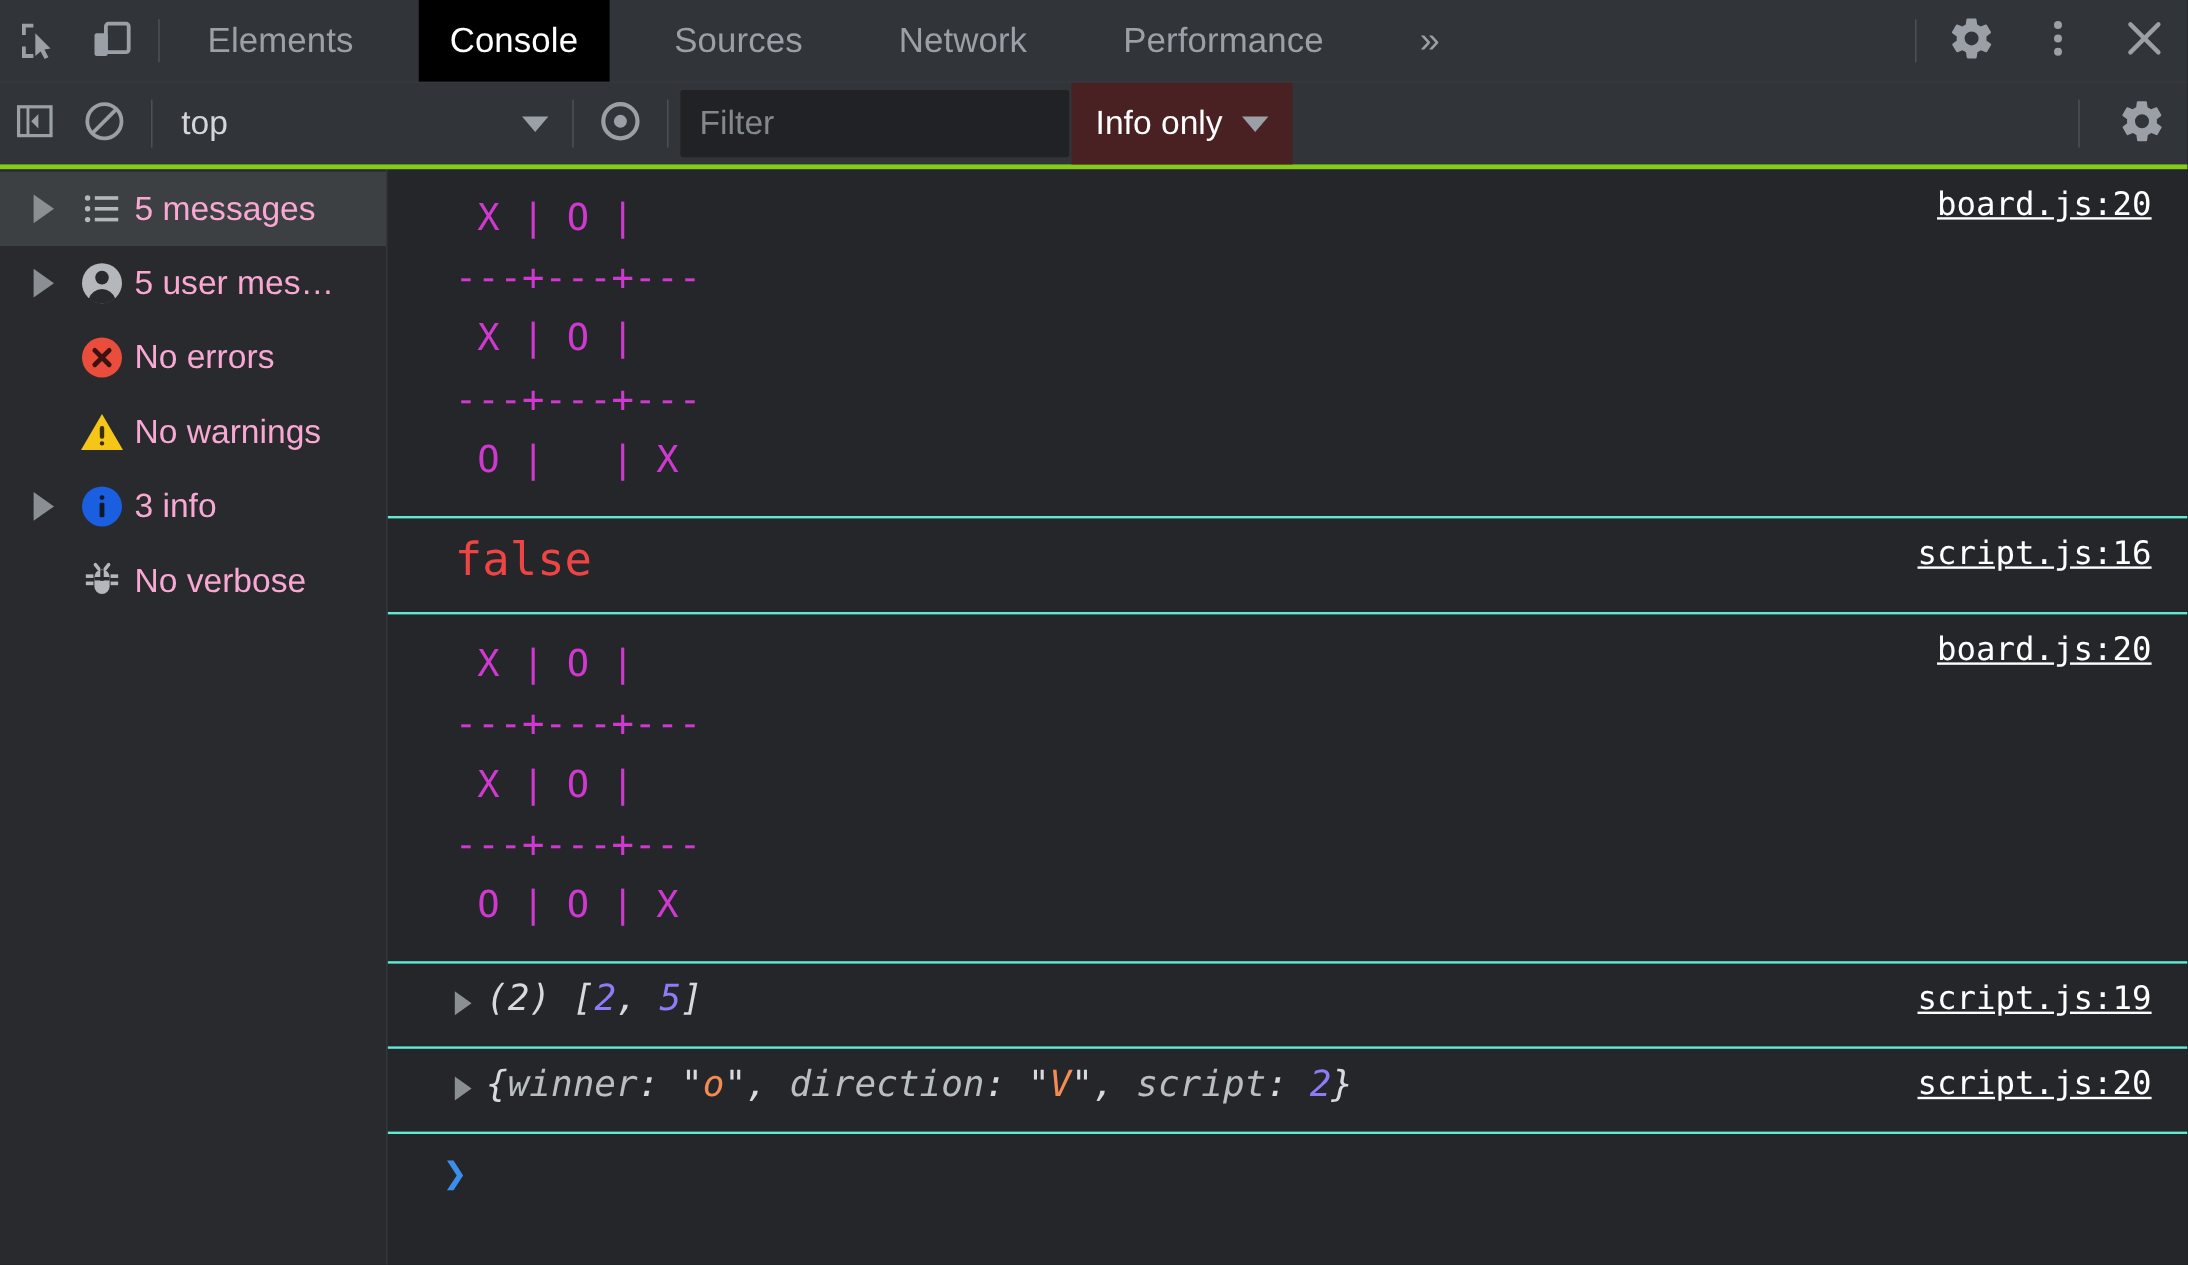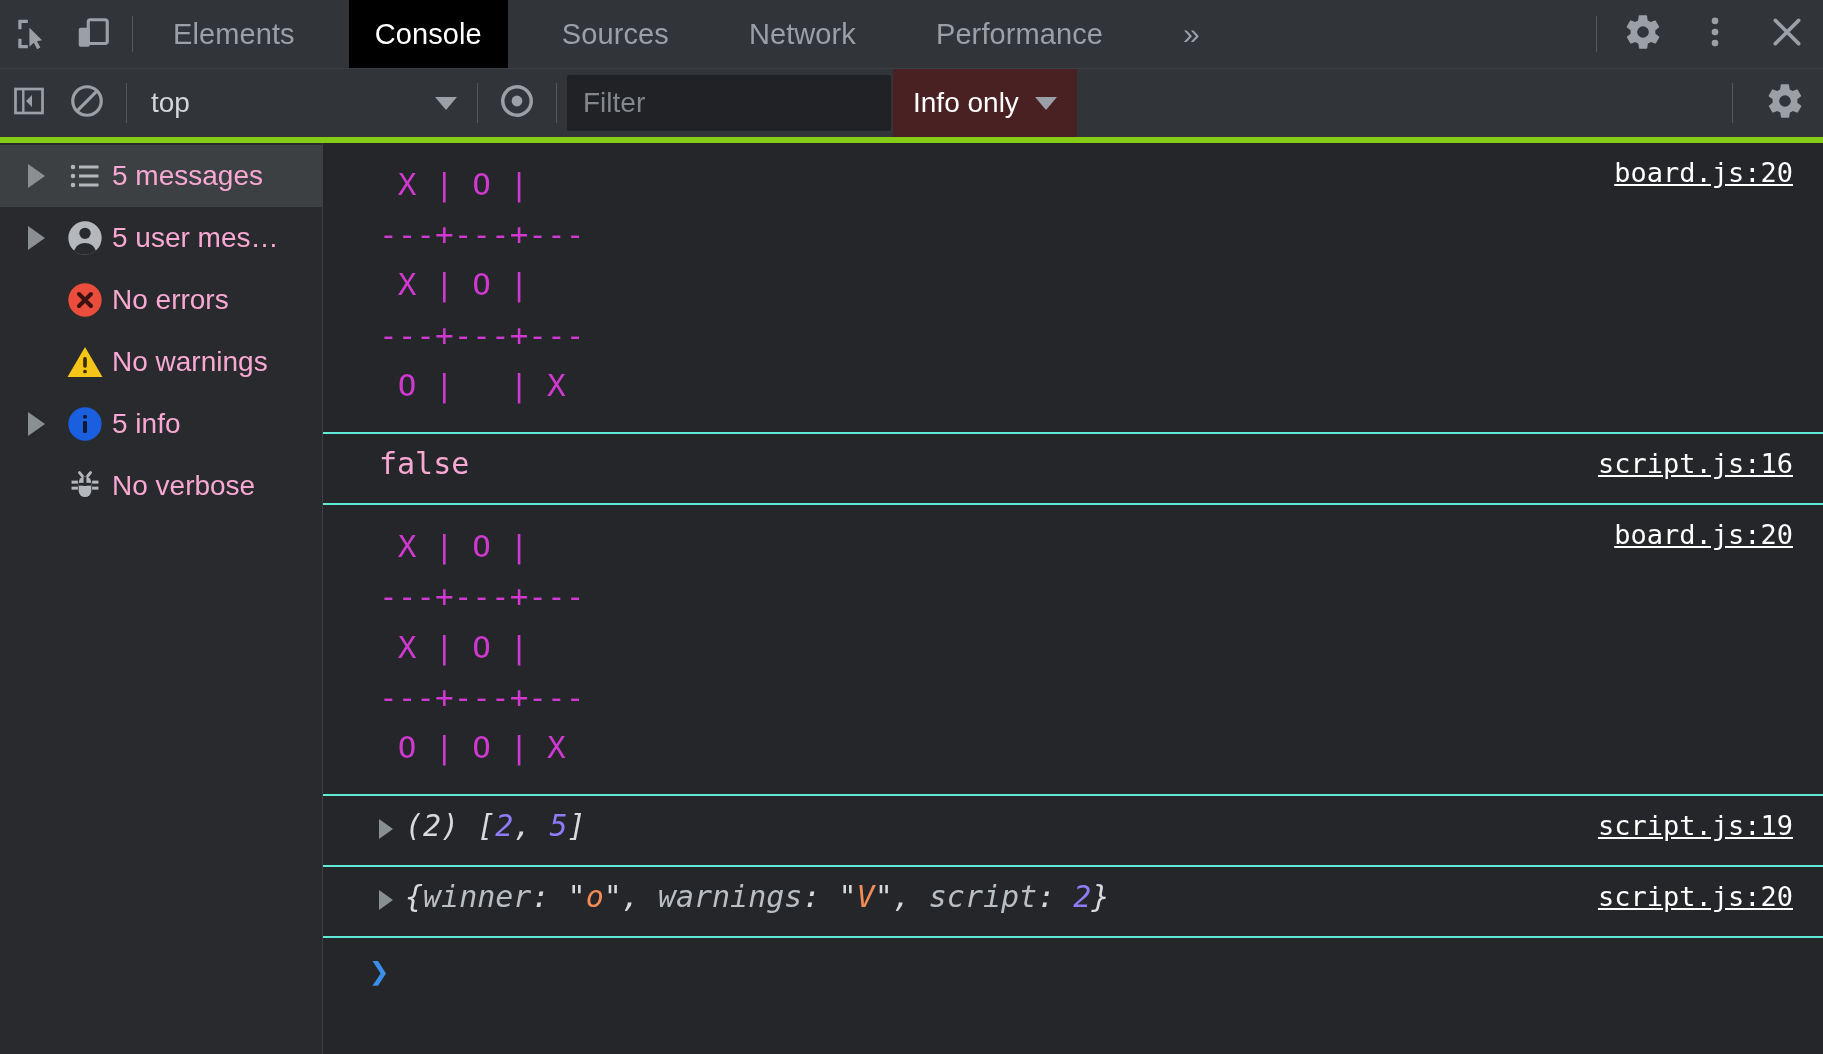--- a/index.html
+++ b/index.html
@@ -93,21 +93,21 @@
     cursor: pointer;
   }
 
   
   .ctoolbar {
     height: 68px;
     min-height: 68px;
     background: #313438;
     display: flex;
     align-items: center;
-    border-bottom: 6px solid #84cc16;
+    border-bottom: 4px solid #84cc16;
     position: relative;
   }
   .ct-btn {
     width: 58px;
     height: 68px;
     display: flex;
     align-items: center;
     justify-content: center;
     cursor: pointer;
   }
@@ -271,22 +271,22 @@
     font-family: "DejaVu Sans Mono", monospace;
     font-size: 31px;
     line-height: 1.62;
     color: #cf39cf;
     white-space: pre;
     margin: 0;
     padding-top: 6px;
   }
   .val-bool {
     font-family: "DejaVu Sans Mono", monospace;
-    font-size: 30px;
-    color: #f9a8d4;
+    font-size: 38px;
+    color: #ef4444;
     padding-top: 2px;
   }
   .obj-row {
     display: flex;
     align-items: flex-start;
     font-family: "DejaVu Sans Mono", monospace;
     font-size: 30px;
     font-style: italic;
     padding-top: 2px;
   }
@@ -505,21 +505,21 @@
         <span class="sb-arrow">
             <i></i>
           </span>
         <span class="sb-icon">
           <svg width="40" height="40" viewBox="0 0 24 24">
             <circle cx="12" cy="12" r="10" fill="#1a5fe0"></circle>
             <rect x="10.8" y="10.2" width="2.4" height="7.2" rx="0.6" fill="#10182c"></rect>
             <rect x="10.8" y="6.4" width="2.4" height="2.4" rx="1.2" fill="#10182c"></rect>
           </svg>
         </span>
-        <span class="sb-text">5 info</span>
+        <span class="sb-text">3 info</span>
       </div>
 
       <div class="sb-item">
         <span class="sb-arrow"></span>
         <span class="sb-icon">
           <svg width="38" height="38" viewBox="0 0 24 24">
             <path d="M8.5 3.5l1.8 2.2M15.5 3.5l-1.8 2.2" stroke="#b4b8bc" stroke-width="1.8" stroke-linecap="round"></path>
             <rect x="8" y="6" width="8" height="13" rx="4" fill="#b4b8bc"></rect>
             <rect x="3.5" y="8.6" width="4" height="1.9" fill="#b4b8bc"></rect>
             <rect x="16.5" y="8.6" width="4" height="1.9" fill="#b4b8bc"></rect>
@@ -584,21 +584,21 @@
         <div class="msg-content">
           <div class="obj-row">
             <span class="obj-arrow"></span>
             <span class="tok-dim">{</span>
             <span class="tok-key">winner</span>
             <span class="tok-dim">:&nbsp;</span>
             <span class="tok-quote">"</span>
               <span class="tok-str">o</span>
               <span class="tok-quote">"</span>
             <span class="tok-dim">,&nbsp;</span>
-            <span class="tok-key">warnings</span>
+            <span class="tok-key">direction</span>
             <span class="tok-dim">:&nbsp;</span>
             <span class="tok-quote">"</span>
               <span class="tok-str">V</span>
               <span class="tok-quote">"</span>
             <span class="tok-dim">,&nbsp;</span>
             <span class="tok-key">script</span>
             <span class="tok-dim">:&nbsp;</span>
             <span class="tok-num">2</span>
             <span class="tok-dim">}</span>
           </div>

